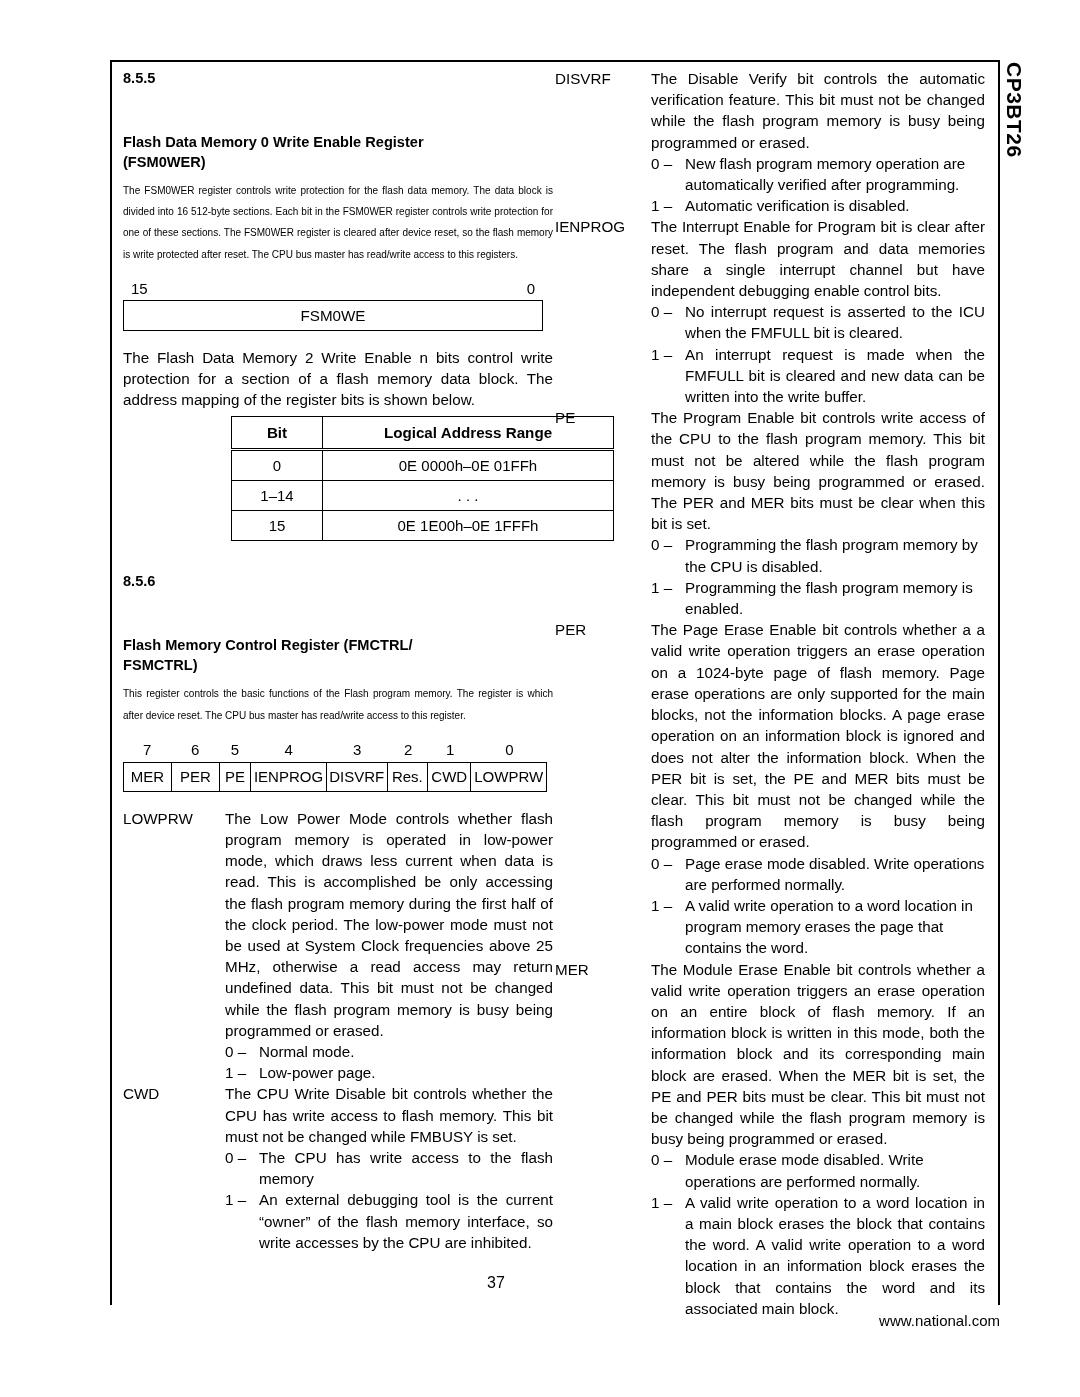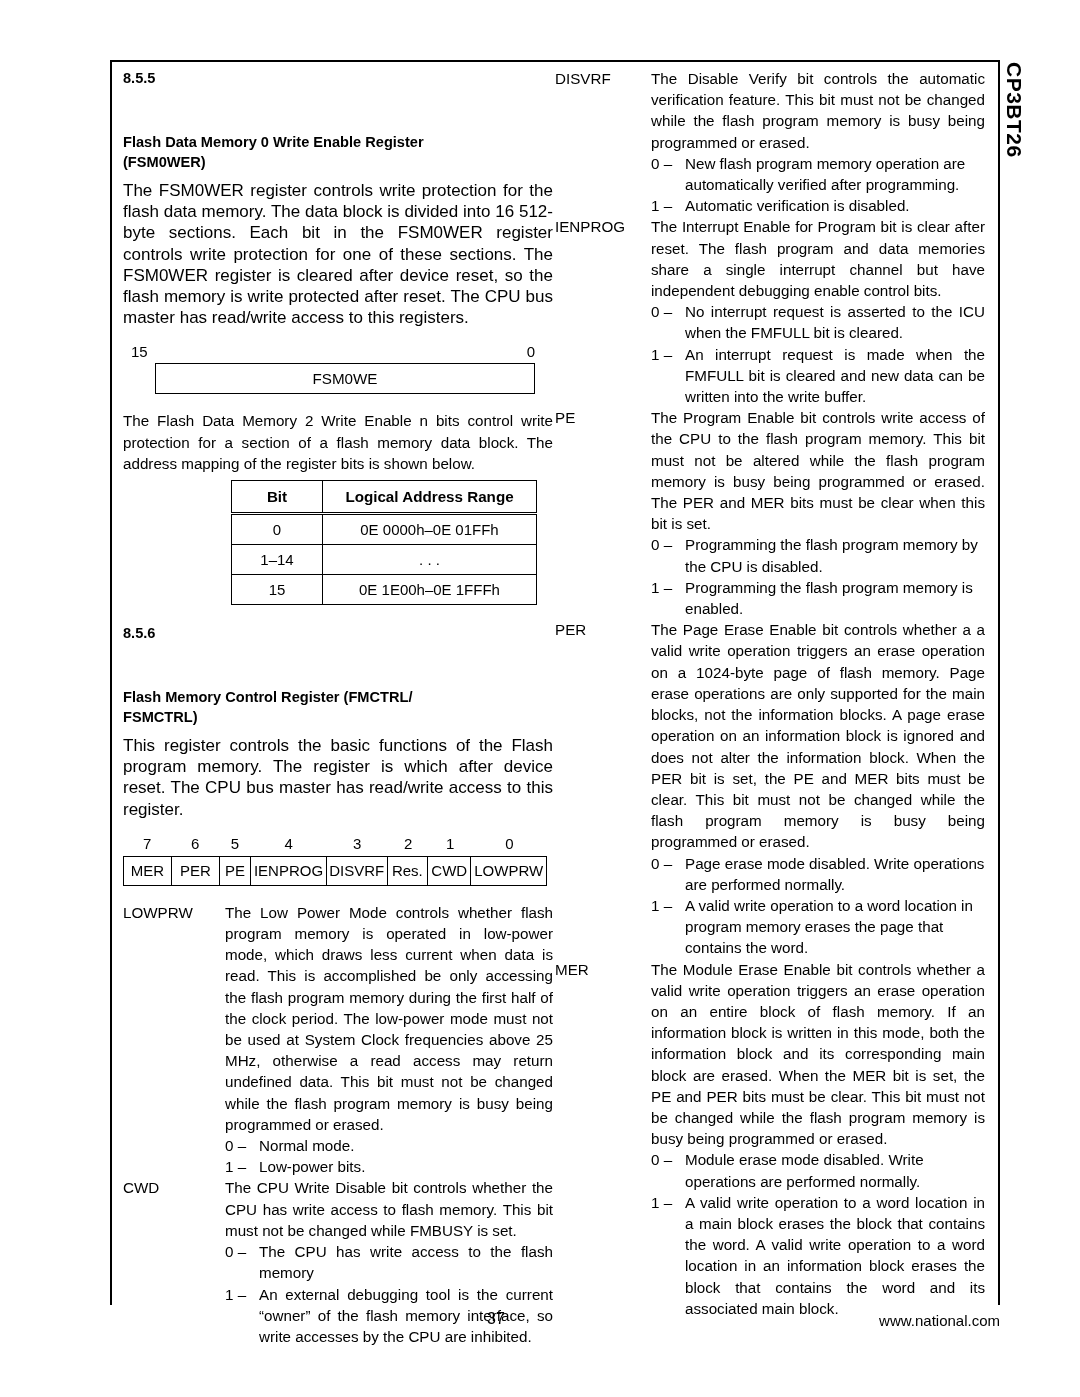--- a/index.html
+++ b/index.html
@@ -60,21 +60,21 @@
     margin-bottom: 8px;
     flex-direction: column;
   }
   .h-sec .num {
     width: 64px;
     flex: 0 0 64px;
   }
   .h-sec .ttl { flex: 1 1 auto; }
 
   p.body {
-    font-size: 17px;
+    font-size: 10px;
     line-height: 21.2px;
     margin: 0 0 14px 0;
     text-align: justify;
     text-justify: inter-word;
     hyphens: none;
   }
 
   
   .def {
     display: flex;
@@ -118,29 +118,28 @@
   .reg16-nums {
     display: flex;
     justify-content: space-between;
     font-size: 15px;
     line-height: 19px;
     padding: 0 8px 2px 8px;
     box-sizing: border-box;
     width: 420px;
   }
   .reg16-box {
-    width: 380px;
+    width: 420px;
     height: 31px;
     border: 1.6px solid #000;
     box-sizing: border-box;
     display: flex;
     align-items: center;
     justify-content: center;
     font-size: 15.2px;
-    margin-left: 32px;
   }
 
   
   .reg8-wrap { margin: 12px 0 16px 0; width: 424px; }
   .reg8-nums {
     display: flex;
     font-size: 15px;
     line-height: 19px;
     padding-bottom: 3px;
   }
@@ -170,43 +169,43 @@
   .w-pe     { width: 34px; }
   .w-ien    { width: 82px; }
   .w-dis    { width: 66px; }
   .w-res    { width: 44px; }
   .w-cwd    { width: 47px; }
   .w-low    { width: 81px; }
 
   
   .bit-table {
     border-collapse: collapse;
-    margin: 6px 0 18px 108px;
-    width: 306px;
+    margin: 6px 0 30px 108px;
+    width: 383px;
     font-size: 15px;
   }
   .bit-table th,
   .bit-table td {
     border: 1.1px solid #000;
     text-align: center;
     padding: 6px 4px;
   }
   .bit-table th {
     font-weight: bold;
     font-size: 15.2px;
     padding: 7px 4px;
     border-bottom: 3.5px double #000;
   }
   .bit-table .c-bit { width: 82px; }
 
   
   #footer-page {
     position: absolute;
     left: 487px;
-    top: 1310px;
+    top: 1274px;
     font-size: 16px;
   }
   #footer-url {
     position: absolute;
     right: 80px;
     top: 1312px;
     font-size: 15px;
   }
 </style>
 </head>
@@ -303,21 +302,21 @@
   <div class="def">
     <span class="lbl">LOWPRW</span>
     <span class="txt">
       <p>The Low Power Mode controls whether flash program memory is operated in low-power mode, which draws less current when data is read. This is accomplished be only accessing the flash program memory during the first half of the clock period. The low-power mode must not be used at System Clock frequencies above 25 MHz, otherwise a read access may return undefined data. This bit must not be changed while the flash program memory is busy being programmed or erased.</p>
       <div class="bitval">
         <span class="k">0 –</span>
         <span class="v nojust">Normal mode.</span>
       </div>
       <div class="bitval">
         <span class="k">1 –</span>
-        <span class="v nojust">Low-power bits.</span>
+        <span class="v nojust">Low-power page.</span>
       </div>
     </span>
   </div>
 
   <div class="def">
     <span class="lbl">CWD</span>
     <span class="txt">
       <p>The CPU Write Disable bit controls whether the CPU has write access to flash memory. This bit must not be changed while FMBUSY is set.</p>
       <div class="bitval">
         <span class="k">0 –</span>

